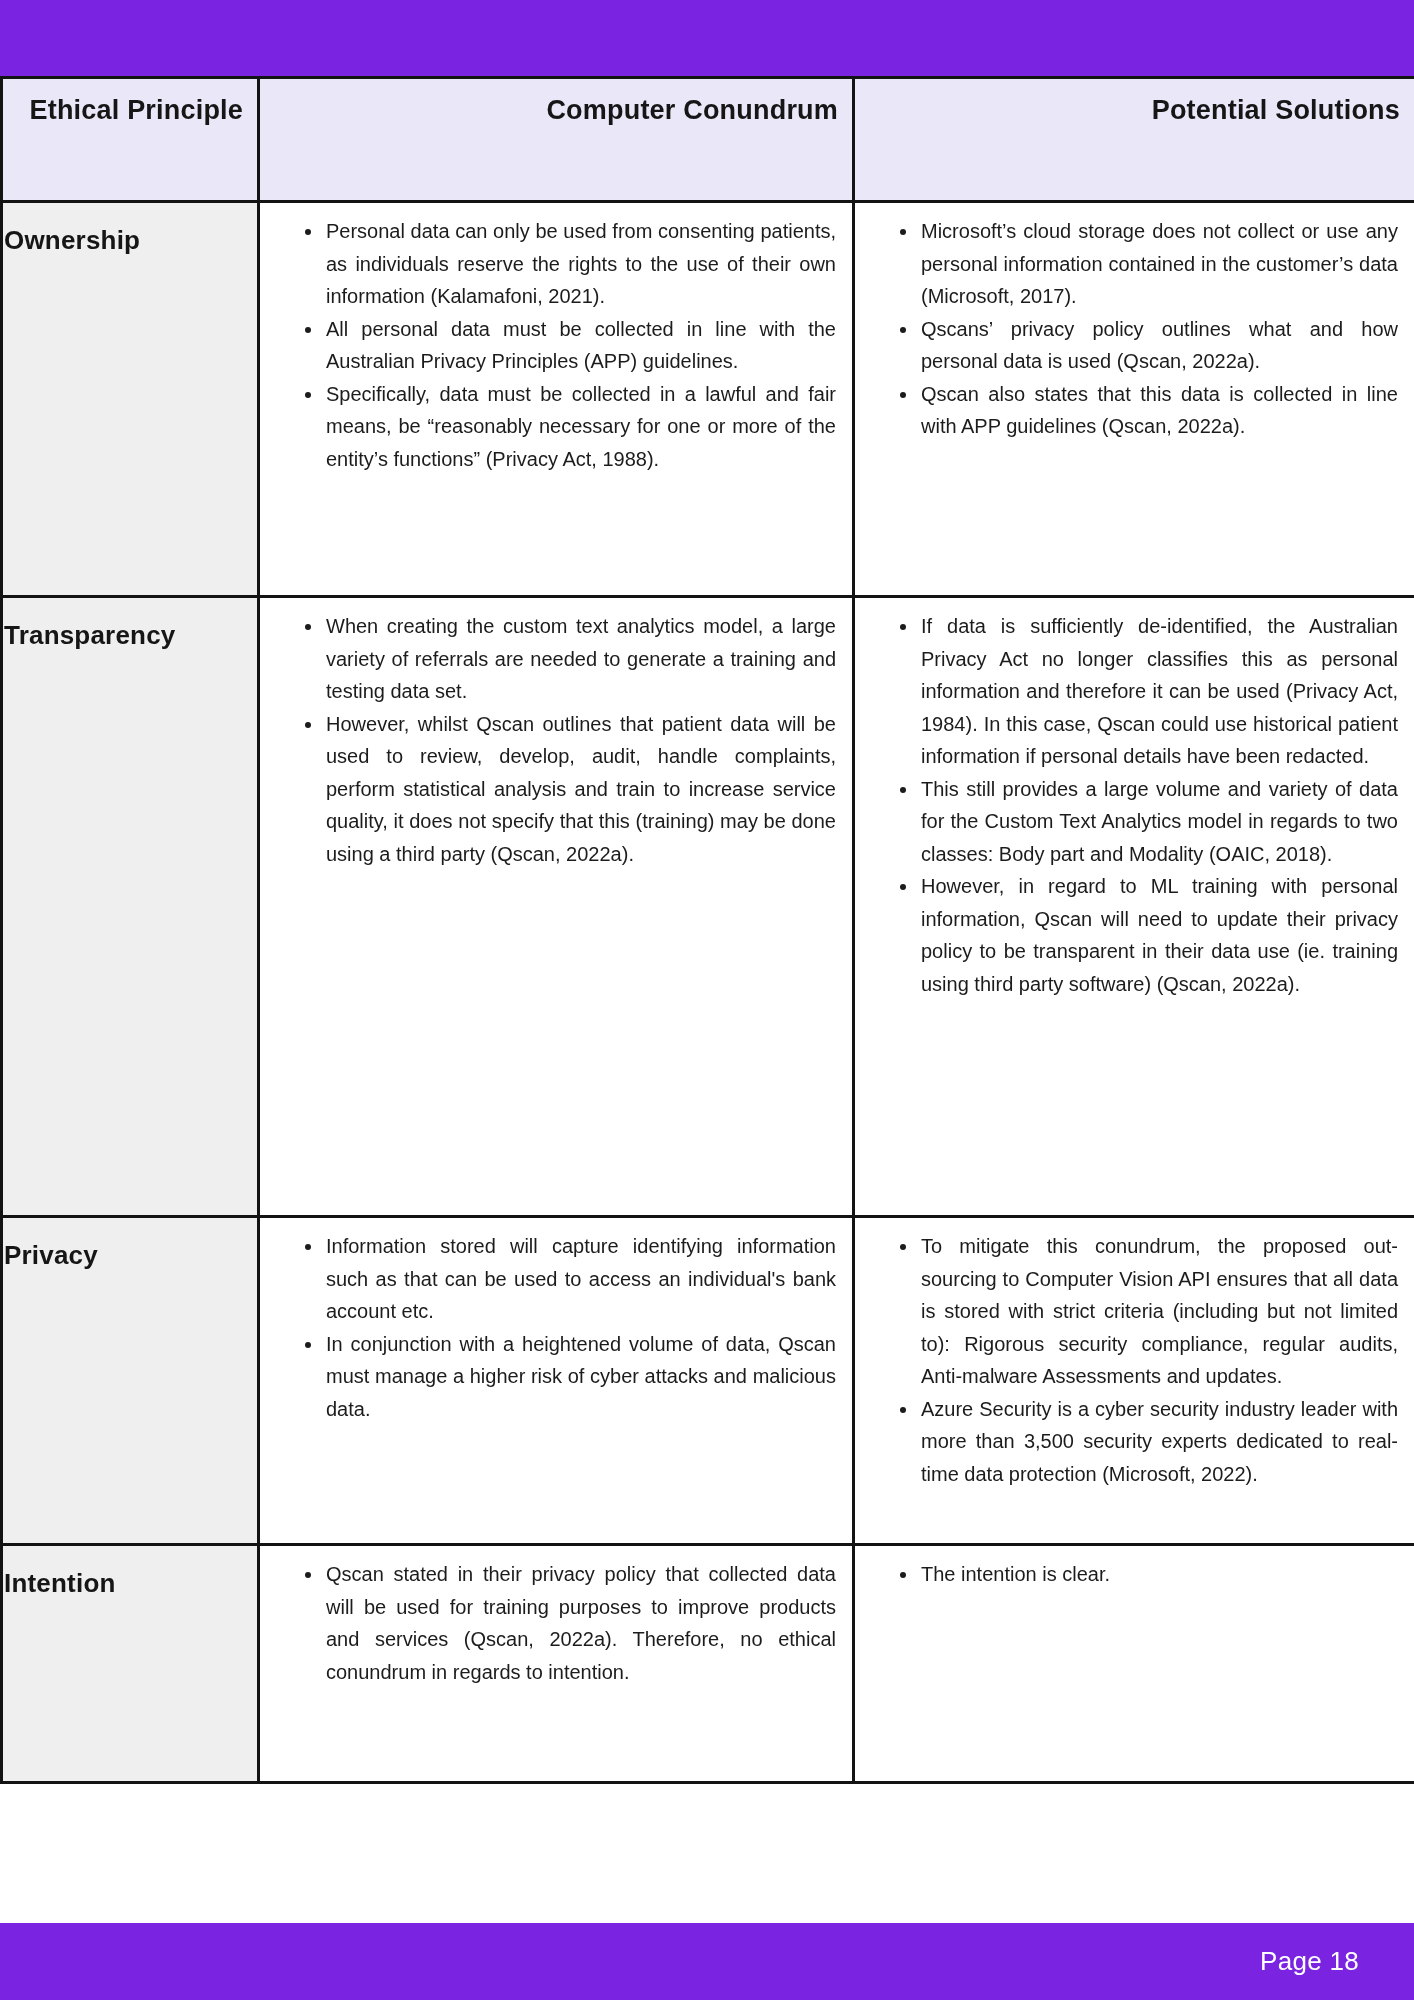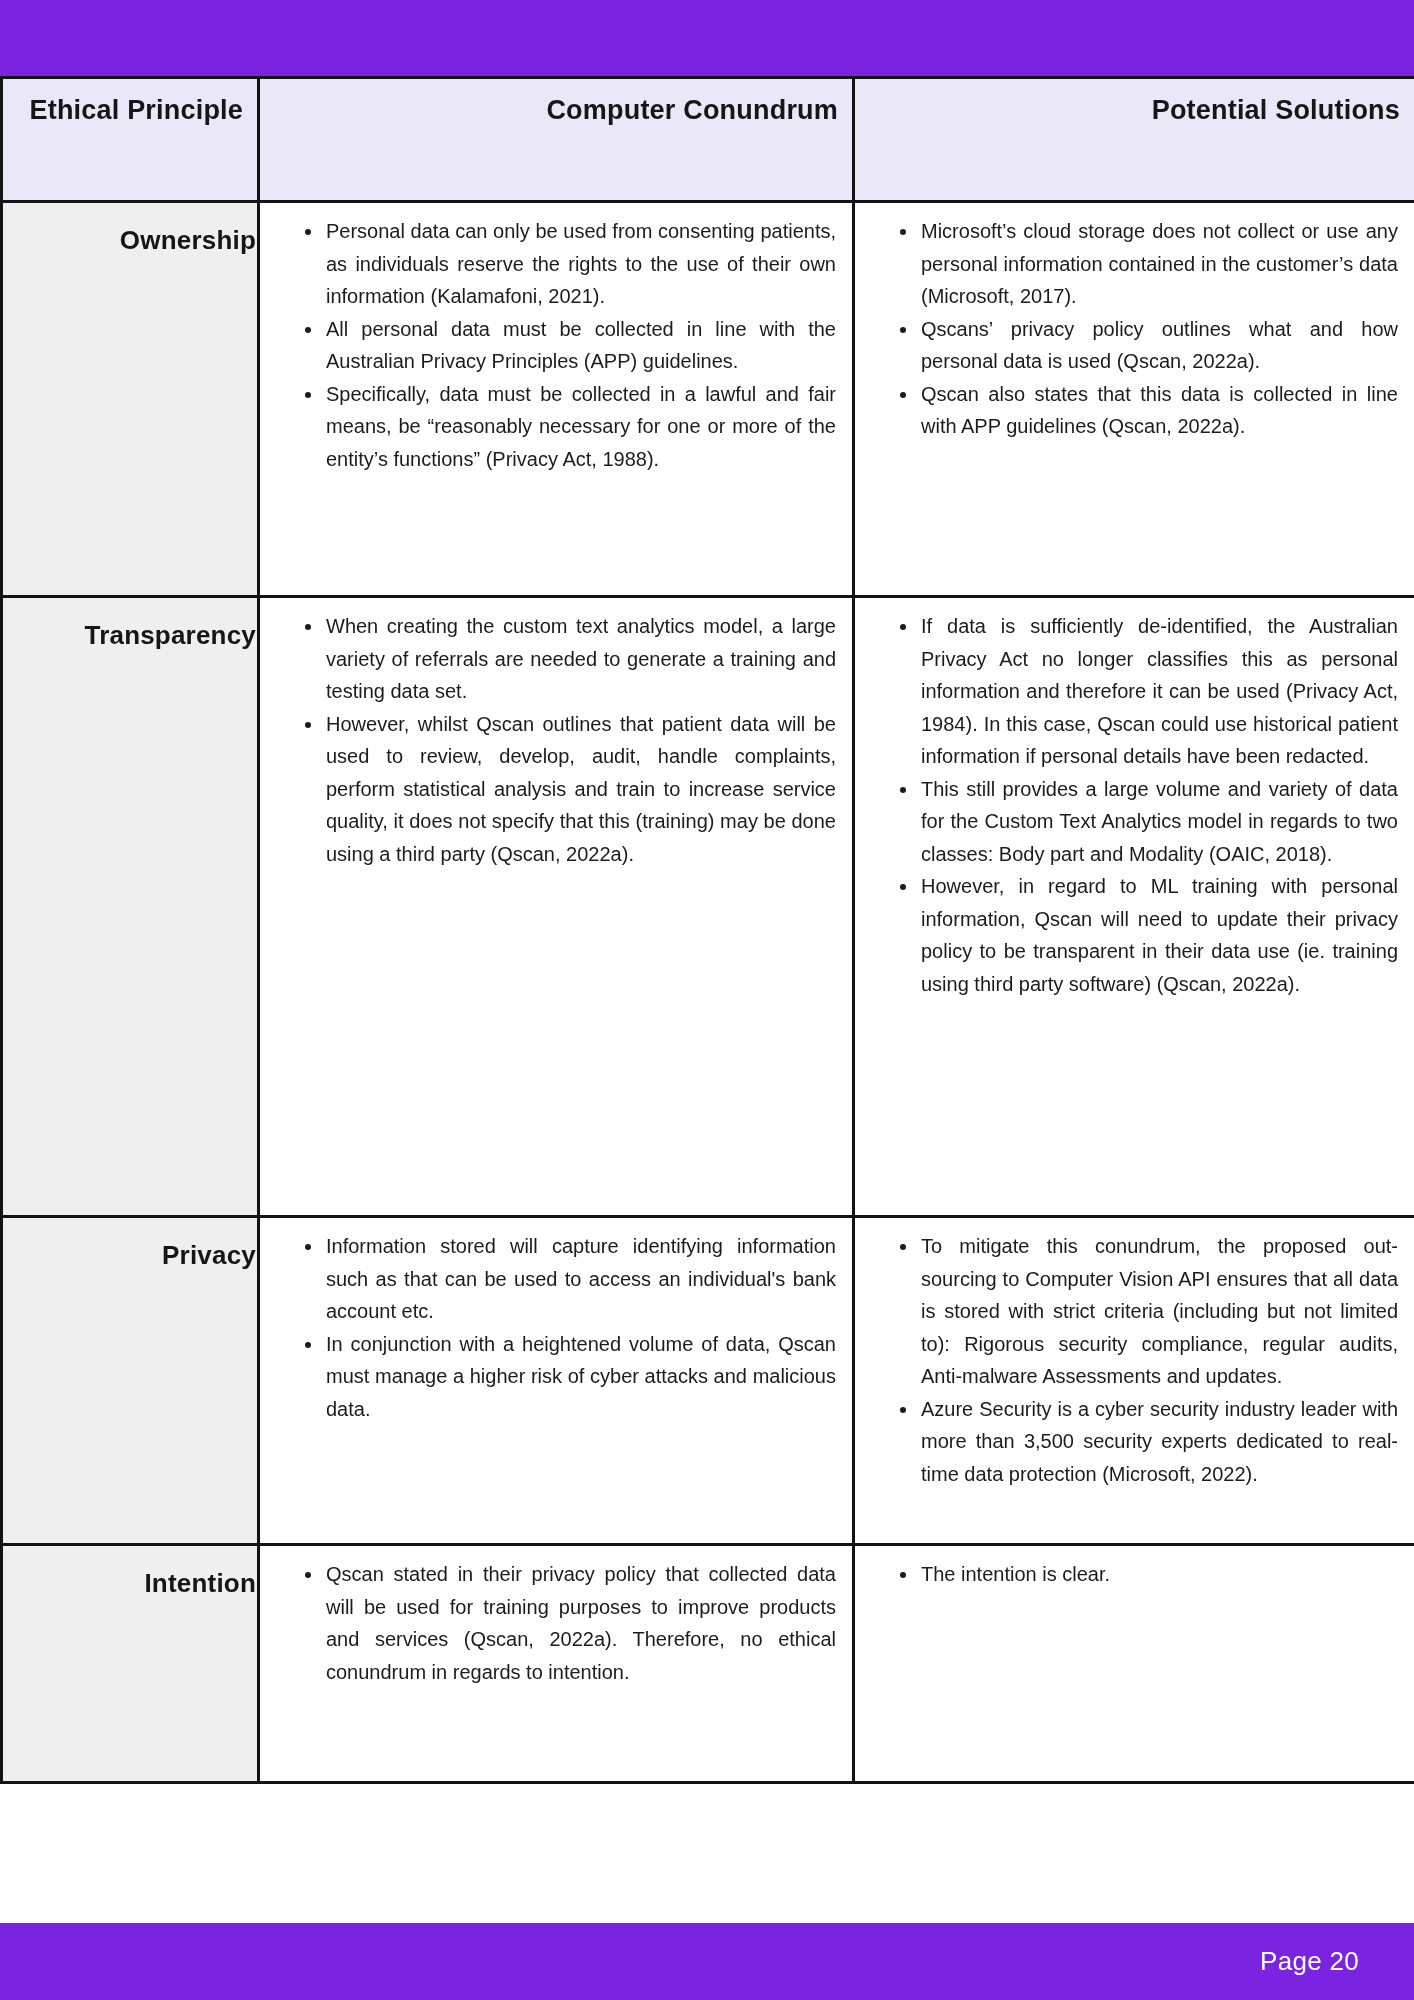--- a/index.html
+++ b/index.html
@@ -32,21 +32,21 @@
     font-weight: 700;
     letter-spacing: 0.2px;
     text-align: right;
     vertical-align: top;
     padding: 16px 14px 0 16px;
     height: 124px;
   }
   td { vertical-align: top; }
   td.principle {
     background: #efefef;
-    text-align: right;
+    text-align: left;
     font-weight: 700;
     font-size: 26px;
     padding-top: 22px;
     letter-spacing: 0.2px;
   }
   td.bullets {
     padding: 12px 16px 12px 0;
     font-size: 20px;
     line-height: 32.5px;
     color: #1c1c1c;
@@ -169,16 +169,16 @@
           <ul class="blist">
               <li>The intention is clear.</li>
             </ul>
         </td>
       </tr>
     </tbody>
   </table>
 
 
   <div class="footer-bar">
-    <span class="page-num">Page 20</span>
+    <span class="page-num">Page 18</span>
   </div>
 
 </div>
 
 </body></html>

